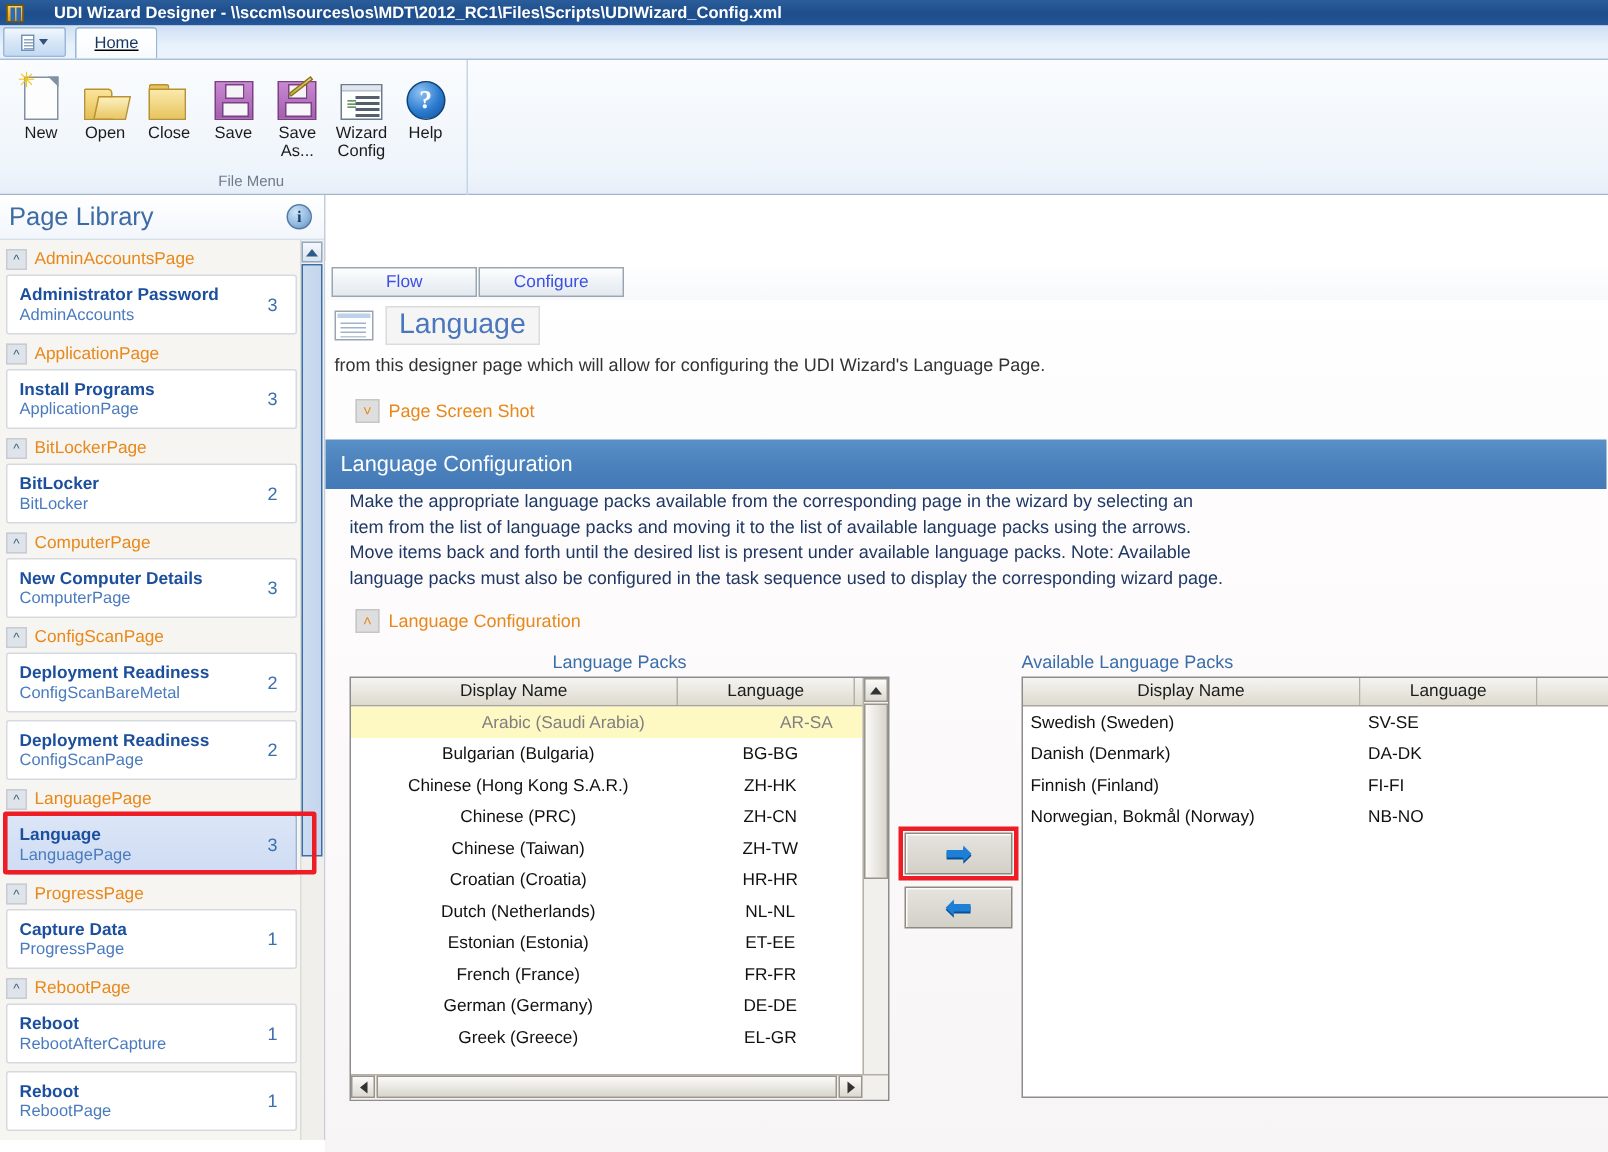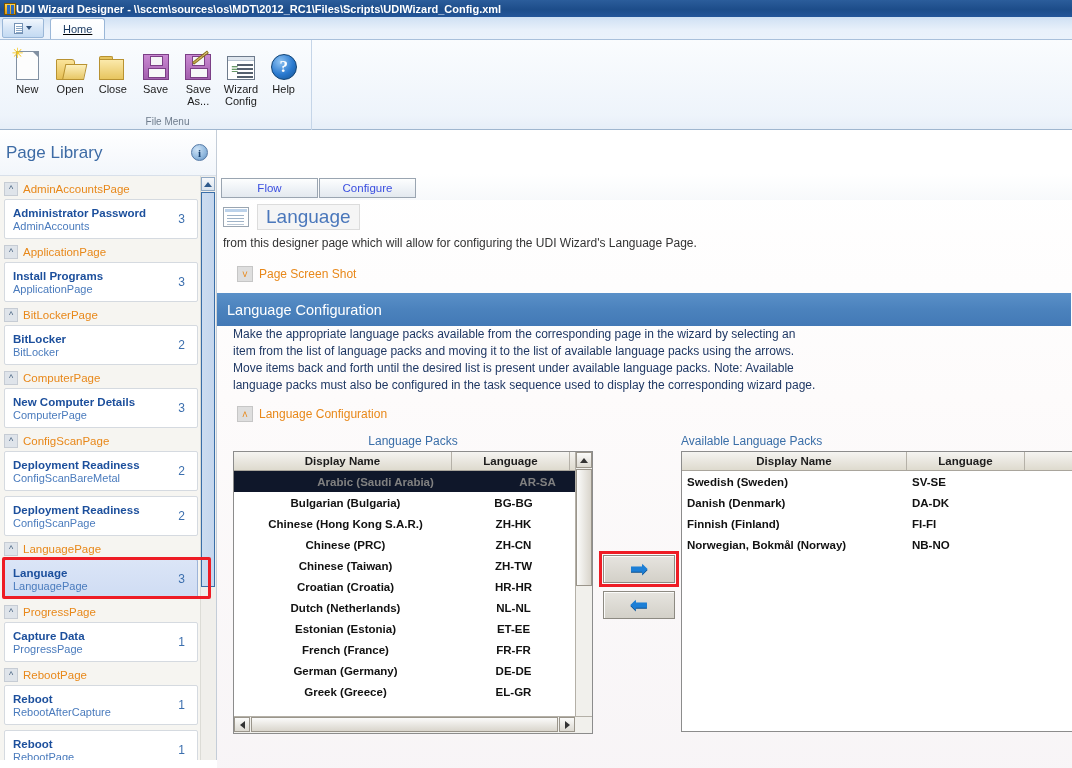--- a/index.html
+++ b/index.html
@@ -8,21 +8,21 @@
     font-family: "Liberation Sans", sans-serif;
     overflow: hidden;
     background: #ffffff;
   }
   #app { position: relative; width: 1072px; height: 768px; }
 
   
   .titlebar {
     position: absolute; left: 0; top: 0; width: 1072px; height: 17px;
     background: linear-gradient(to bottom, #2b5d9b 0%, #1d4d8a 55%, #24569a 100%);
-    display: flex; align-items: center; gap: 0; padding-left: 4px;
+    display: flex; align-items: center; gap: 20px; padding-left: 4px;
     color: #ffffff; font-size: 11px; font-weight: bold;
     white-space: nowrap; overflow: hidden;
   }
   .titlebar .appicon {
     width: 12px; height: 12px; flex: 0 0 12px;
     background:
       linear-gradient(to bottom, #ffd24d 0%, #e09a10 100%);
     border: 1px solid #7a5500;
     position: relative;
   }
@@ -122,21 +122,21 @@
     background: radial-gradient(circle at 35% 28%, #8fc3f2 0%, #2a7ad0 55%, #14518f 100%);
     border: 1px solid #0f4274; color:#fff; font-size:17px; font-weight:bold;
     display:flex; align-items:center; justify-content:center; font-family:"Liberation Serif",serif;}
 
   
   .sidebar {
     position: absolute; left: 0; top: 130px; width: 217px; height: 638px;
     background: #ffffff; border-right: 1px solid #c4cdd8;
   }
   .sidebar-header {
-    height: 46px; display:flex; align-items:center; justify-content: space-between;
+    height: 30px; display:flex; align-items:center; justify-content: space-between;
     padding: 0 8px 0 6px;
     background: linear-gradient(to bottom,#ffffff,#f2f6fb);
     border-bottom: 1px solid #d8e0ea;
   }
   .sidebar-title { font-size: 17px; color: #3d6ba5; }
   .info-icon {
     width: 17px; height: 17px; border-radius: 50%;
     background: radial-gradient(circle at 35% 30%, #cfe4f7 0%, #8fb7dd 60%, #5d8cbc 100%);
     border:1px solid #5479a6; color:#16406e; font-size:11px; font-weight:bold;
     display:flex; align-items:center; justify-content:center;
@@ -238,36 +238,36 @@
     display:flex; align-items:center; justify-content:center; font-size:10px; color:#e8881a;
   }
   .sub-toggle .txt { font-size:12px; color:#e8881a; }
 
   
   .dual { position:relative; margin-top: 12px; height: 310px; }
   .list-label { font-size: 12px; color:#3a6ea8; margin-bottom: 3px; }
   .lwrap { position:absolute; top:0; }
   .lwrap.left { left: 16px; width: 360px; text-align: center; }
   .lwrap.right { left: 464px; width: 394px; }
-  .gridbox { border:1px solid #8c8c8c; background:#ffffff; position:relative;font-weight:bold; }
+  .gridbox { border:1px solid #8c8c8c; background:#ffffff; position:relative; }
   .gridbox.left { height: 283px; }
   .gridbox.right { height: 281px; }
   .ghead { display:flex; height: 19px;
     background: linear-gradient(to bottom,#f3f2ef,#ddd9d0);
     border-bottom: 1px solid #a9a59c; }
   .ghead .hcell {
     display:flex; align-items:center; justify-content:center;
     font-size: 11.5px; color:#1c1c1c;
     background: linear-gradient(to bottom,#f5f4f1,#dedace);
     border-right:1px solid #b5b1a8;
   }
   .ghead .hfill { flex: 1; background: linear-gradient(to bottom,#f5f4f1,#dedace); }
   .grows { position:absolute; left:0; top:19px; right:0; bottom:0; overflow:hidden; }
   .grow { display:flex; height: 21px; align-items:center; font-size: 11.5px; color:#111; }
-  .grow.disabled { background: #0f172a; color:#808080;padding-left:34px; }
+  .grow.disabled { background: #fef9c3; color:#808080;padding-left:34px; }
   .grow .c1 { padding-left: 5px; }
   .grow .c2 { padding-left: 5px; }
   
   .col1 { width: 218px; } .col2 { width: 118px; }
   .r-col1 { width: 225px; } .r-col2 { width: 118px; }
 
   .vscroll {
     position:absolute; right:0; top:0; width:17px; bottom:0;
     background:#f1f0ec; border-left:1px solid #b4b0a7;
   }

